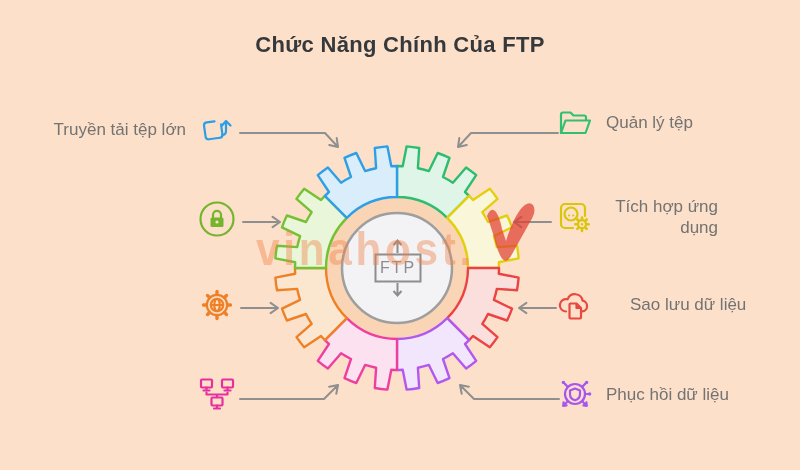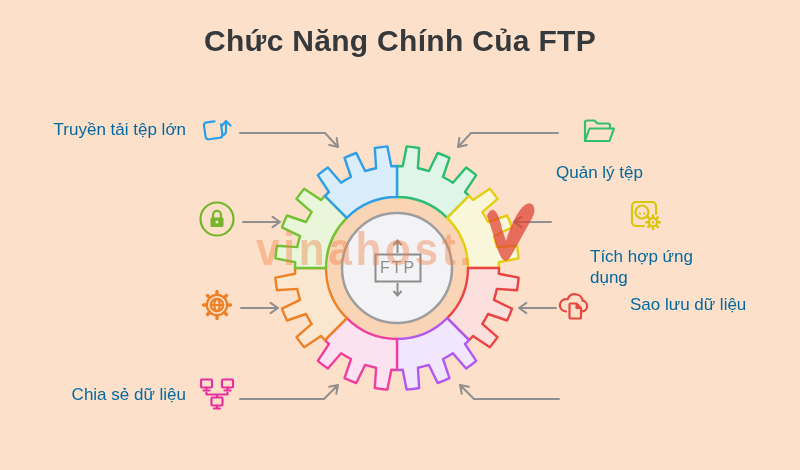--- a/index.html
+++ b/index.html
@@ -1,30 +1,30 @@
 <!DOCTYPE html>
 <html><head>
 <meta charset="utf-8">
 <style>
   html,body{margin:0;padding:0;}
   body{width:800px;height:470px;overflow:hidden;font-family:"Liberation Sans",sans-serif;}
   #canvas{position:relative;width:800px;height:470px;background:#fce0c9;}
-  #title{position:absolute;top:24px;left:0;width:800px;text-align:center;
-         font-size:30px;font-weight:bold;color:#36393c;letter-spacing:.3px;}
+  #title{position:absolute;top:32px;left:0;width:800px;text-align:center;
+         font-size:22px;font-weight:bold;color:#36393c;letter-spacing:.3px;}
   #scene{position:absolute;left:0;top:0;z-index:1;}
   .row{position:absolute;display:flex;align-items:center;gap:12px;z-index:3;}
-  .row .lbl{font-size:17px;color:#0369a1;line-height:1.25;}
+  .row .lbl{font-size:17px;color:#737373;line-height:1.25;text-align:right;}
   .row.left{justify-content:flex-end;}
   .icon{width:38px;height:38px;flex:0 0 38px;display:flex;align-items:center;justify-content:center;}
   .icon svg{width:38px;height:38px;stroke:currentColor;fill:none;
             stroke-width:2.2;stroke-linecap:round;stroke-linejoin:round;}
   #watermark{position:absolute;top:222px;left:256px;z-index:5;pointer-events:none;
              font-size:46px;font-weight:bold;letter-spacing:4px;
              transform:scaleX(.92);transform-origin:left center;}
-  #r1{top:112px;left:556px;flex-direction:column;} #r2{top:196px;left:556px;width:180px;flex-direction:column;}
+  #r1{top:104px;left:556px;} #r2{top:196px;left:556px;width:180px;}
   #r3{top:286px;left:556px;gap:36px;} #r4{top:376px;left:556px;}
   #l1{top:111px;right:564px;width:300px;} #l2{top:200px;right:564px;width:300px;}
   #l3{top:286px;right:564px;width:300px;} #l4{top:376px;right:564px;width:300px;}
   #r2 .lbl{max-width:112px;}
 </style>
 </head>
 <body>
 
 <div id="canvas">
 
@@ -94,21 +94,20 @@
             <path d="M19,5.5 v3 M19,29.5 v3 M5.5,19 h3 M29.5,19 h3 M9.5,9.5 l2.1,2.1 M26.4,26.4 l2.1,2.1 M28.5,9.5 l-2.1,2.1 M11.6,26.4 l-2.1,2.1"></path>
           </g>
       <circle cx="19" cy="19" r="10.2"></circle>
       <circle cx="19" cy="19" r="6.2"></circle>
           <ellipse cx="19" cy="19" rx="2.7" ry="6.2"></ellipse>
           <path d="M12.8,19 h12.4"></path>
         </svg>
     </span>
   </div>
   <div class="row left" id="l4">
-    <span class="lbl">Chia sẻ dữ liệu</span>
     <span class="icon" style="color: rgb(230, 48, 159);">
       <svg viewBox="0 0 38 38" stroke-width="2">
       <rect x="3" y="3.5" width="11" height="8" rx="1"></rect>
           <path d="M8.5,11.5 v2.5 M5.5,14.5 h6"></path>
       <rect x="24" y="3.5" width="11" height="8" rx="1"></rect>
           <path d="M29.5,11.5 v2.5 M26.5,14.5 h6"></path>
       <path d="M8.5,16.5 v2 h21 v-2 M19,18.5 v2.5"></path>
       <rect x="13.5" y="21.5" width="11" height="8" rx="1"></rect>
           <path d="M19,29.5 v2.5 M16,32.5 h6"></path>
         </svg>
@@ -142,14 +141,29 @@
   </div>
   <div class="row" id="r3">
     <span class="icon" style="color: rgb(232, 72, 64);">
       <svg viewBox="0 0 38 38">
       <path d="M10,25.5 a6.2,6.2 0 1 1 1.6,-12.2 a7.8,7.8 0 0 1 15,1.4 a5.4,5.4 0 0 1 -0.4,10.7"></path>
       <path d="M13.5,31.5 V18.5 a1,1 0 0 1 1,-1 h6 l4.5,4.5 v9.5 a1,1 0 0 1 -1,1 h-9.5 a1,1 0 0 1 -1,-1 z M20.5,17.5 v4.5 h4.5"></path>
         </svg>
     </span>
     <span class="lbl">Sao lưu dữ liệu</span>
   </div>
+  <div class="row" id="r4">
+    <span class="icon" style="color: rgb(166, 85, 238);">
+      <svg viewBox="0 0 38 38">
+          <circle cx="19" cy="18" r="10"></circle>
+      <path d="M19,12.5 l5,2 v3.7 c0,3.1 -2,5.1 -5,6.1 c-3,-1 -5,-3 -5,-6.1 v-3.7 z"></path>
+      <path d="M11.8,10.8 L8.6,7.6 M26.2,10.8 L29.4,7.6 M29,18 h3"></path>
+      <circle cx="7.4" cy="6.4" r="1.7" fill="currentColor" stroke="none"></circle>
+      <circle cx="30.6" cy="6.4" r="1.7" fill="currentColor" stroke="none"></circle>
+      <circle cx="33.6" cy="18" r="1.7" fill="currentColor" stroke="none"></circle>
+      <path d="M11.8,25.2 L7.2,29.8 M7.2,29.8 l3.4,-0.4 M7.2,29.8 l0.4,-3.4"></path>
+      <path d="M26.2,25.2 L30.8,29.8 M30.8,29.8 l-3.4,-0.4 M30.8,29.8 l-0.4,-3.4"></path>
+        </svg>
+    </span>
+    <span class="lbl">Phục hồi dữ liệu</span>
+  </div>
 
 </div>
 
 </body></html>

